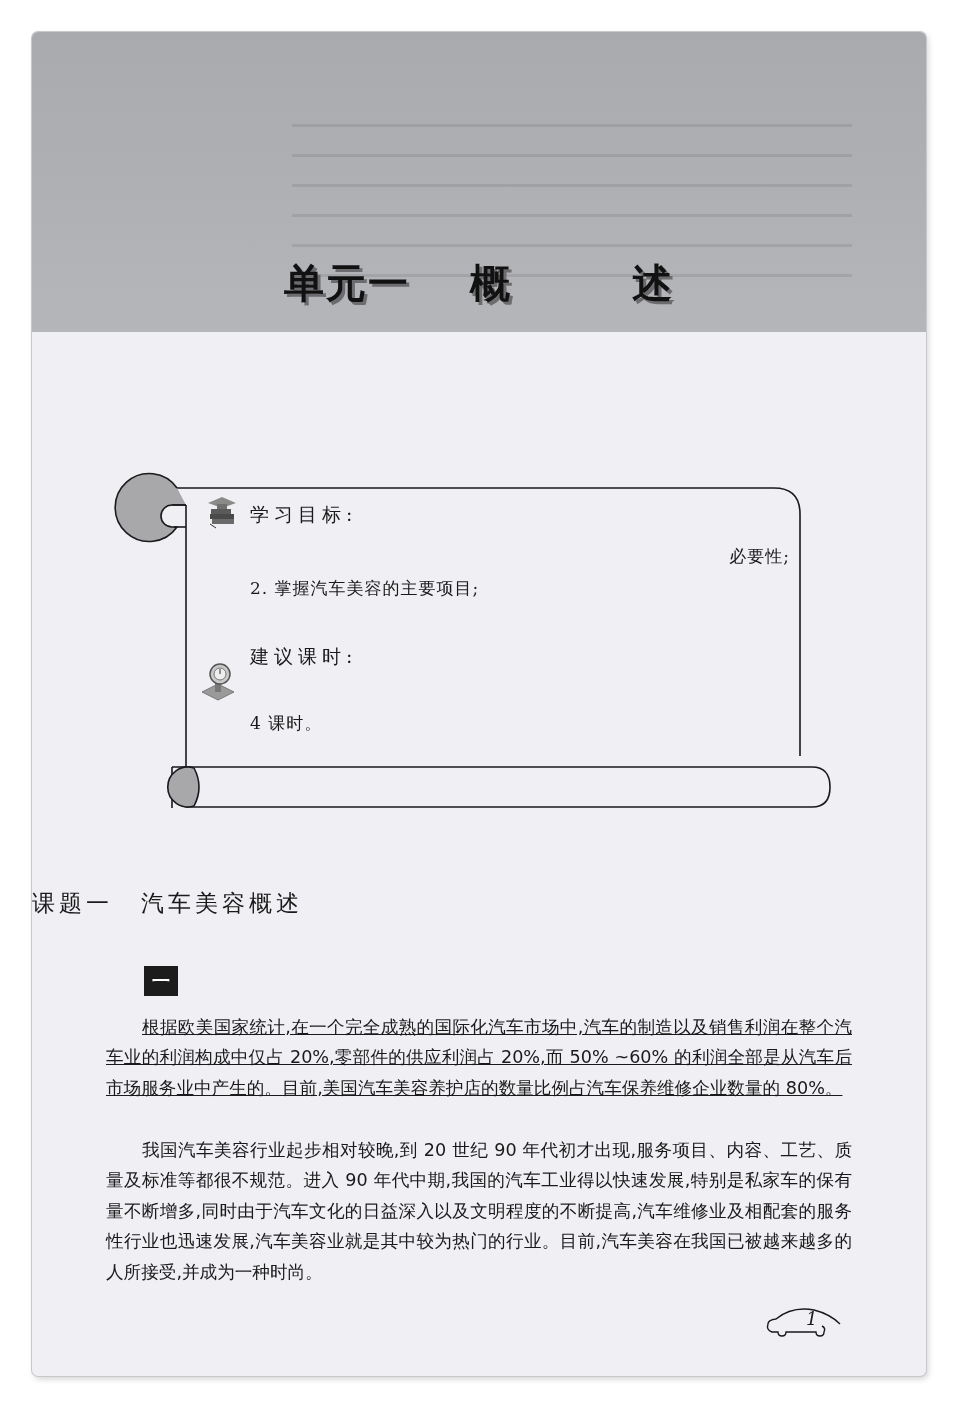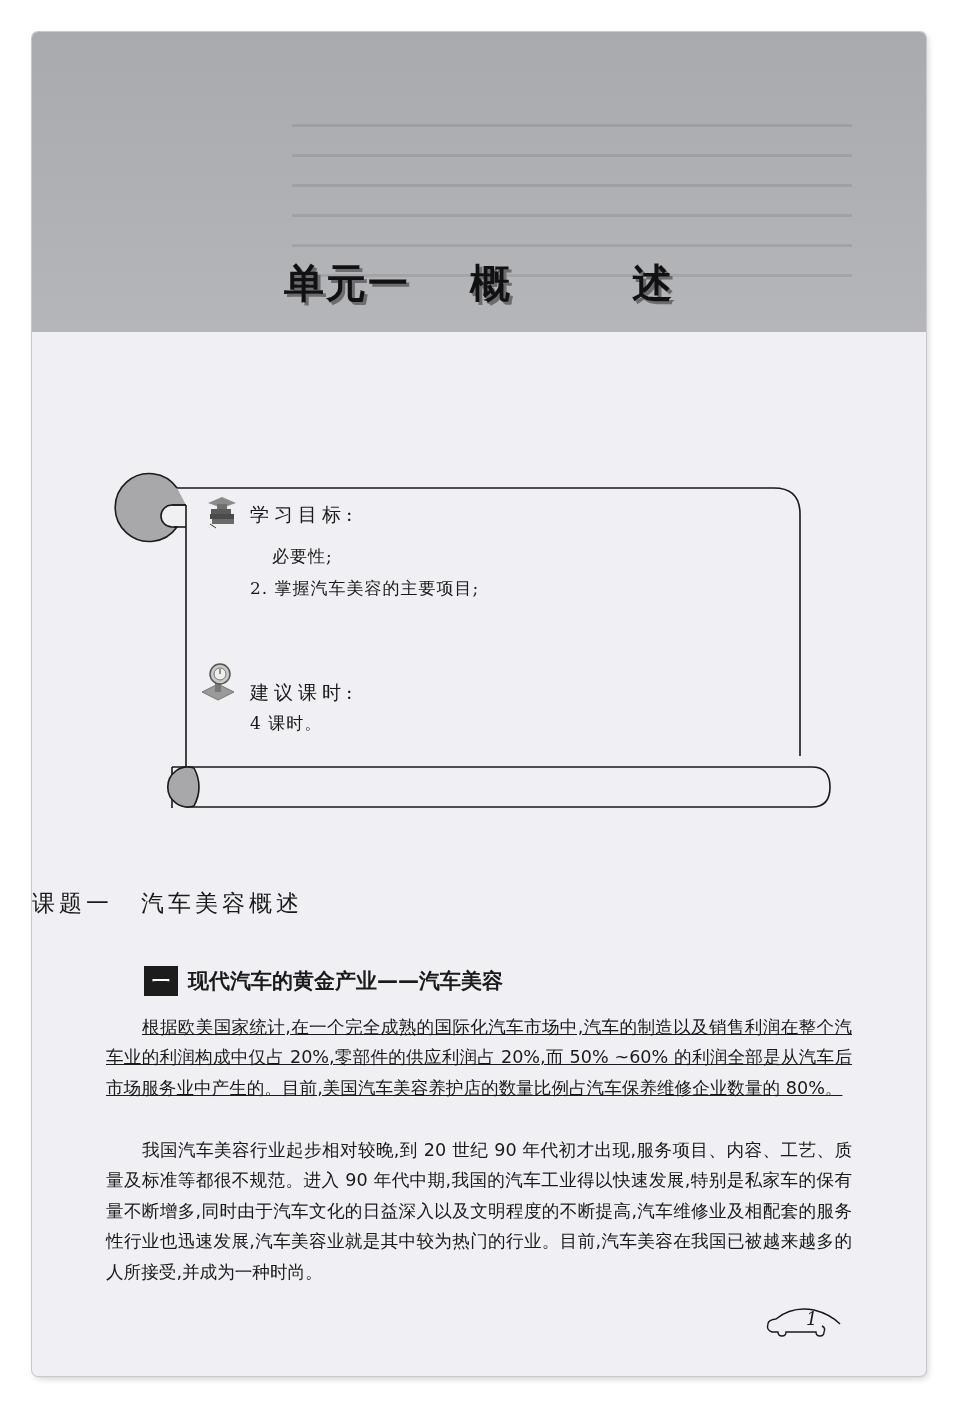--- a/index.html
+++ b/index.html
@@ -70,37 +70,37 @@
     .scroll svg { position: absolute; left: 0; top: 0; }
 
     .goal-head, .hours-head {
       position: absolute;
       font-family: "DejaVu Serif", "Liberation Serif", serif;
       font-weight: normal;
       font-size: 19px;
       letter-spacing: 5px;
     }
     .goal-head { left: 218px; top: 470px; }
-    .hours-head { left: 218px; top: 648px; }
+    .hours-head { left: 218px; top: 612px; }
     .icon-box {
       position: absolute;
       width: 34px;
       height: 34px;
     }
     .goal-list {
       position: absolute;
       left: 218px;
       top: 508px;
       width: 540px;
       font-size: 17px;
       line-height: 32px;
       letter-spacing: 1px;
     }
     .goal-list div { white-space: nowrap; }
-    .goal-list .indent { padding-left: 22px; }
+    .goal-list .indent { padding-left: 22px; text-align: right; }
     .hours-val {
       position: absolute;
       left: 218px;
       top: 680px;
       font-size: 17px;
       letter-spacing: 1px;
     }
 
     .lesson-title {
       position: absolute;
@@ -224,21 +224,20 @@
   </div>
   <div class="hours-head">建议课时:</div>
   <div class="hours-val">4 课时。</div>
 
   <div class="lesson-title">
     <span>课题一</span><span class="gap"></span><span>汽车美容概述</span>
   </div>
 
   <div class="section-head">
     <span class="section-num">一</span>
-    <span>现代汽车的黄金产业——汽车美容</span>
   </div>
 
   <p class="body-text p1" style="margin:0;text-decoration:underline;">根据欧美国家统计,在一个完全成熟的国际化汽车市场中,汽车的制造以及销售利润在整个汽车业的利润构成中仅占 20%,零部件的供应利润占 20%,而 50% ~60% 的利润全部是从汽车后市场服务业中产生的。目前,美国汽车美容养护店的数量比例占汽车保养维修企业数量的 80%。</p>
   <p class="body-text p2" style="margin:0;">我国汽车美容行业起步相对较晚,到 20 世纪 90 年代初才出现,服务项目、内容、工艺、质量及标准等都很不规范。进入 90 年代中期,我国的汽车工业得以快速发展,特别是私家车的保有量不断增多,同时由于汽车文化的日益深入以及文明程度的不断提高,汽车维修业及相配套的服务性行业也迅速发展,汽车美容业就是其中较为热门的行业。目前,汽车美容在我国已被越来越多的人所接受,并成为一种时尚。</p>
 
   <div class="page-num">
     <svg width="90" height="36" viewBox="0 0 90 36">
       <path d="M6 20 Q6 16 14 15 Q30 2 52 6 Q68 10 78 20" fill="none" stroke="#1a1a1a" stroke-width="1.4"></path>
       <path d="M6 20 Q4 26 10 28 L16 28 Q16 32 20 32 Q24 32 24 28 L54 28 Q54 32 58 32 Q62 32 62 28 Q64 24 60 22" fill="none" stroke="#1a1a1a" stroke-width="1.4"></path>
     </svg>

